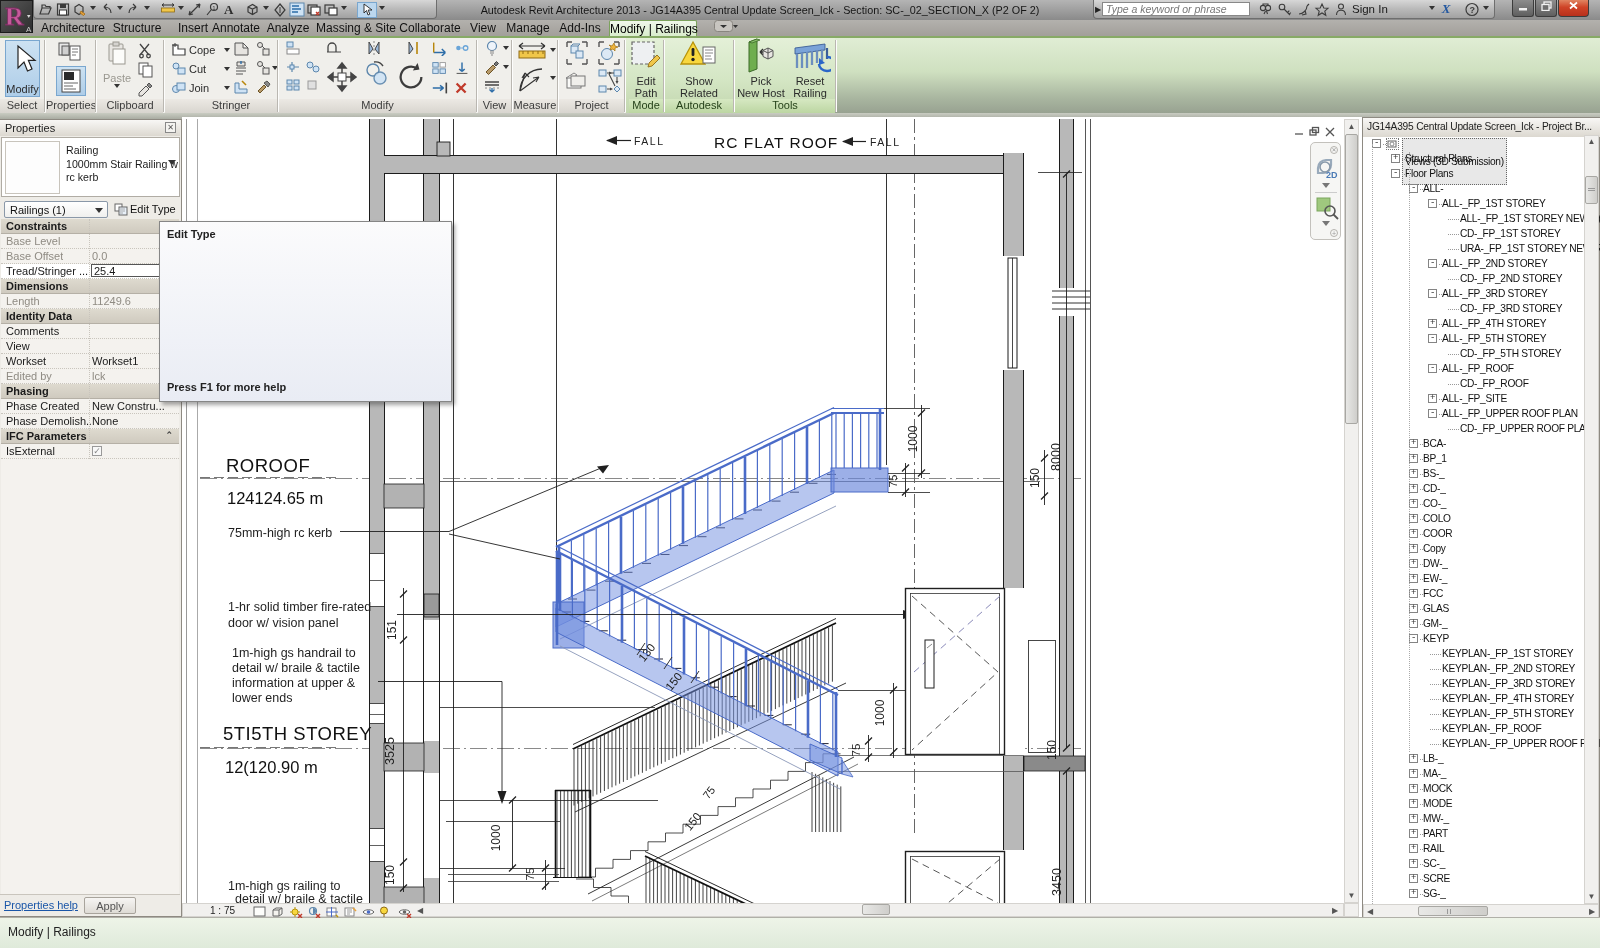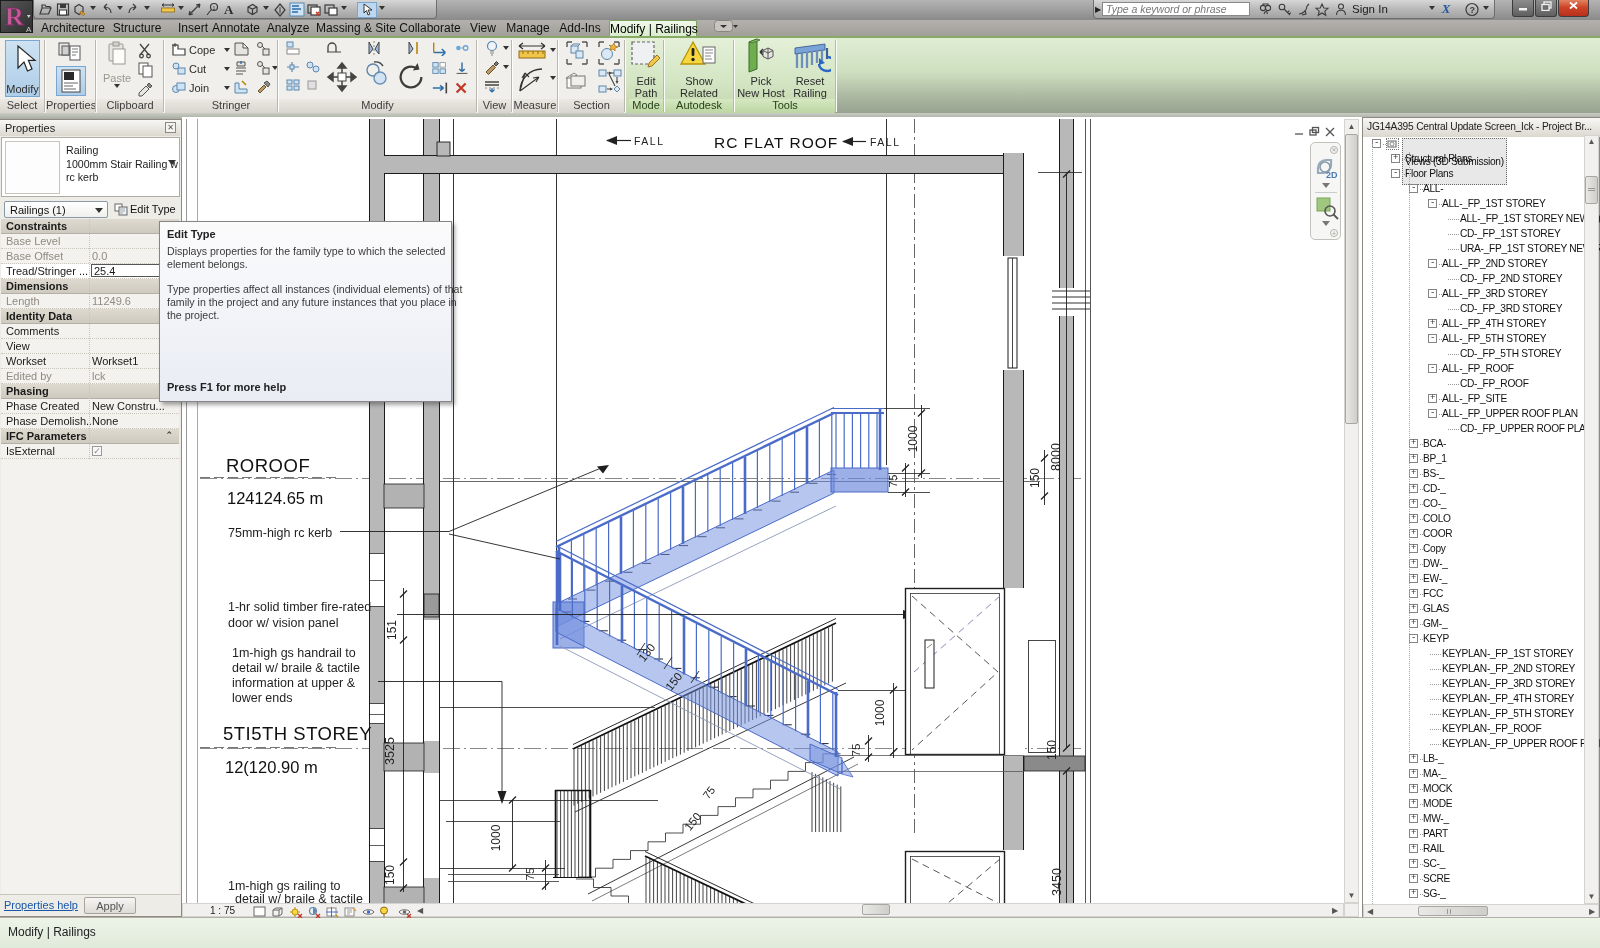--- a/index.html
+++ b/index.html
@@ -123,20 +123,21 @@
           <path d="M7 2v9l2.5-2.5L11 13l1.8-0.8L11.2 8H15z" fill="#fff" stroke="#222" stroke-width="0.9"></path>
         </svg></span>
       <span class="dd"></span>
     </div>
 <div id="rlogo" class="abs">
       <svg width="33" height="33" viewBox="0 0 33 33">
         <text x="4" y="24" font-size="26" font-weight="bold" font-family="Liberation Serif,serif" fill="#c55a9b" stroke="#7d2d62" stroke-width="0.8">R</text>
         <text x="25" y="31" font-size="8" fill="#cccccc" font-family="Liberation Sans">A</text>
         <path d="M26 14l3.5 0-1.75 3z" fill="#d8d8d8"></path>
       </svg></div>
+<div id="title-text" class="abs">Autodesk Revit Architecture 2013 - JG14A395 Central Update Screen_Ick - Section: SC-_02_SECTION_X (P2 OF 2)</div>
 <div id="searchstrip" class="abs">
       <span style="width:8px;text-align:center;font-size:8px;color:#222">▶</span>
       <span id="searchbox">Type a keyword or phrase</span>
       <span style="width:8px"></span>
       <span class="qi" style="width:19px"><svg width="16" height="15" viewBox="0 0 16 15">
           <circle cx="5" cy="6" r="2.6" fill="none" stroke="#3c3c3c" stroke-width="1.1"></circle>
           <circle cx="10" cy="6" r="2.6" fill="none" stroke="#3c3c3c" stroke-width="1.1"></circle>
           <path d="M5 3.4V2h5v1.4M6 12l1.5-3M9.5 12L8.5 9" fill="none" stroke="#3c3c3c" stroke-width="1.1"></path>
         </svg></span>
       <span class="qi" style="width:19px"><svg width="16" height="15" viewBox="0 0 16 15">
@@ -421,21 +422,21 @@
             <rect x="8" y="6" width="14" height="10" fill="#f0efeb" stroke="#777"></rect>
           </svg></div>
         <div class="abs" style="left:38px;top:30px"><svg width="26" height="28" viewBox="0 0 26 28">
             <rect x="2" y="2" width="7" height="6" fill="#dce9f5" stroke="#5d87ad" stroke-width="1"></rect>
             <rect x="17" y="2" width="7" height="6" fill="#dce9f5" stroke="#5d87ad" stroke-width="1"></rect>
             <rect x="2" y="18" width="7" height="6" fill="#dce9f5" stroke="#5d87ad" stroke-width="1"></rect>
             <path d="M20 18l3 3-3 3-3-3z" fill="#dce9f5" stroke="#5d87ad" stroke-width="1"></path>
             <path d="M10 5h5M20 9v5M10 21h4M13 5l4 0M12 6l6 12" stroke="#444" stroke-width="1.1" fill="none"></path>
             <path d="M15 5l-3-1.5v3zM20 16l-1.5-3h3zM16 21l-3-1.5v3z" fill="#444"></path>
           </svg></div>
-        <div class="plabel">Section</div>
+        <div class="plabel">Project</div>
       </div>
 <div class="psep" style="left:624px"></div>
 <div class="panel" style="left:629px;width:34px">
         <div class="abs" style="left:0px;top:1px;width:34px;height:34px"><svg width="34" height="34" viewBox="0 0 34 34">
             <rect x="3" y="3" width="22" height="22" fill="#eef0f2" stroke="#666" stroke-dasharray="3,2" stroke-width="1.2"></rect>
             <path d="M20 24l8-8 3 3-8 8-4 1z" fill="#f0c64a" stroke="#8f6b14" stroke-width="0.9"></path>
           </svg></div>
         <div class="btxt abs" style="left:0px;top:37px;width:34px">Edit<br>Path</div>
         <div class="plabel green">Mode</div>
       </div>
@@ -1091,19 +1092,17 @@
 <div class="abs arr" style="left:223px;top:774px;width:11px">▼</div>
 <div class="abs sb" style="left:0px;top:786px;width:236px;height:14px"></div>
 <div class="abs arr" style="left:2px;top:789px;width:10px">◀</div>
 <div class="abs arr" style="left:224px;top:789px;width:10px">▶</div>
 <div class="abs sb-thumb" style="left:55px;top:788px;width:70px;height:10px">
         <div style="margin:2px 28px 0 28px;border-left:1px solid #999;border-right:1px solid #999;height:5px;width:4px"></div>
       </div>
 </div>
 <div id="tooltip" class="abs">
 <div class="abs" style="left:7px;top:6px;font-weight:bold;color:#222;font-size:11px">Edit Type</div>
-<div class="abs tpar" style="top:23px">Displays properties for the family type to which the selected<br>element belongs.</div>
-<div class="abs tpar" style="top:61px">Type properties affect all instances (individual elements) of that<br>family in the project and any future instances that you place in<br>the project.</div>
 <div class="abs" style="left:7px;top:159px;font-weight:bold;color:#222;font-size:11px">Press F1 for more help</div>
 </div>
 <div id="statusbar" class="abs">
       <span style="position:absolute;left:8px;top:7px">Modify | Railings</span>
     </div>
 </div>
 </body></html>

